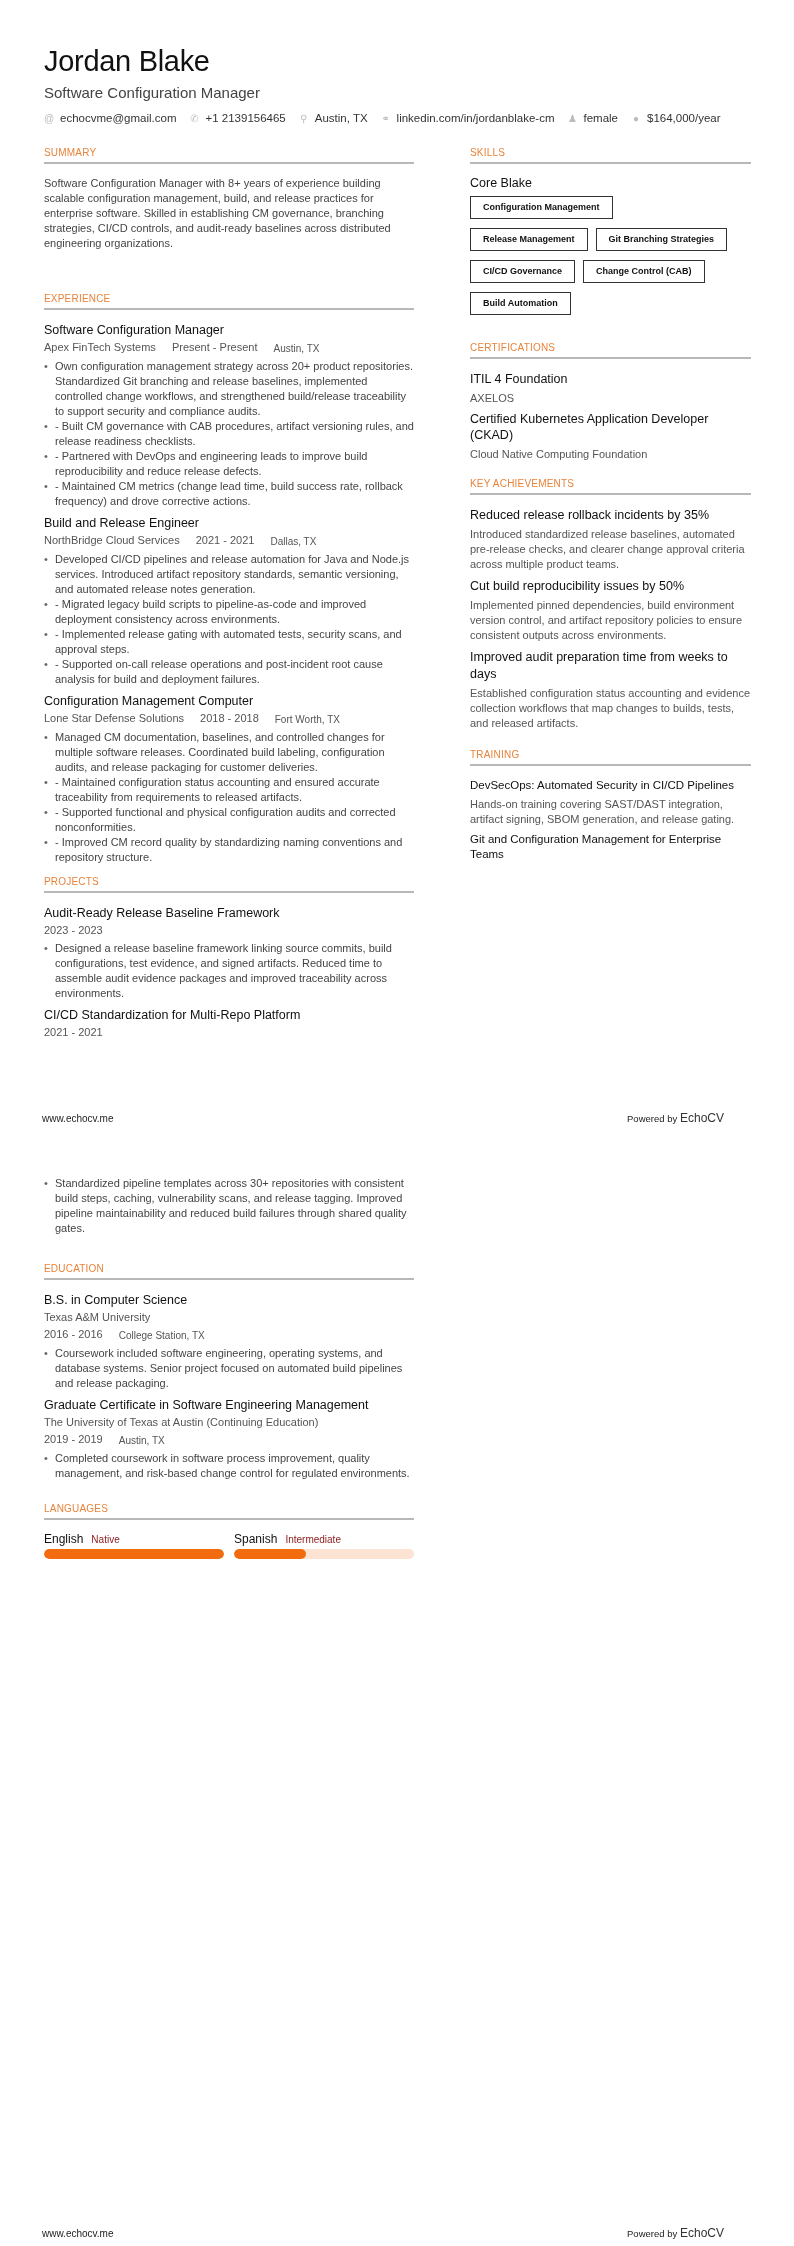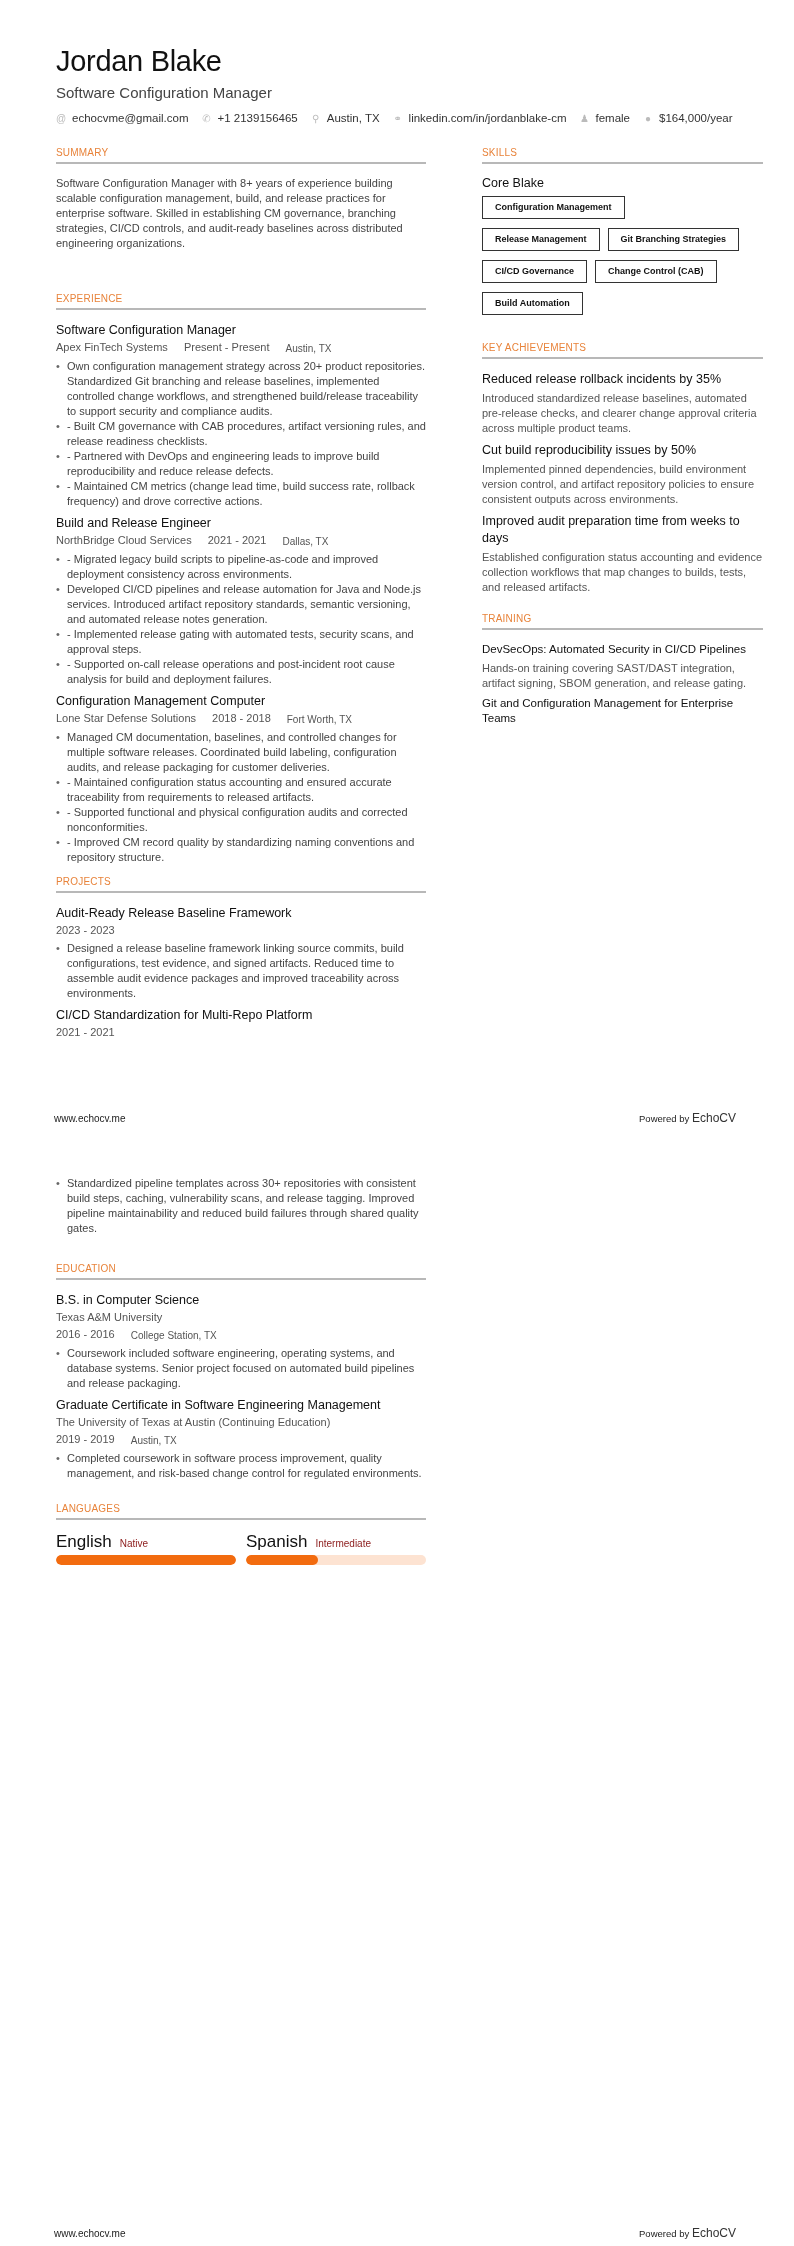--- a/index.html
+++ b/index.html
@@ -1,19 +1,19 @@
 <!DOCTYPE html>
 <html><head>
 <meta charset="utf-8">
 <style>
   * { box-sizing: border-box; margin: 0; padding: 0; }
   html, body { width: 794px; background: #ffffff; }
   body { font-family: "Liberation Sans", sans-serif; color: #222; position: relative; height: 2246px; overflow: hidden; }
 
-  .page { position: absolute; left: 12px; width: 766px; }
+  .page { position: absolute; left: 0; width: 766px; }
   .page1 { top: 0; height: 1123px; }
   .page2 { top: 1123px; height: 1123px; }
 
   .header { position: absolute; left: 44px; top: 44px; }
   .name { font-size: 29px; font-weight: 400; color: #111; letter-spacing: -0.3px; line-height: 34px; }
   .title { font-size: 15px; color: #444; margin-top: 6px; line-height: 18px; }
   .contacts { display: flex; align-items: center; margin-top: 10px; font-size: 11.5px; color: #333; white-space: nowrap; }
   .contact { display: flex; align-items: center; margin-right: 13px; }
   .contact .ic { color: #bbb; font-size: 10px; margin-right: 6px; width: 10px; text-align: center; }
 
@@ -41,21 +41,21 @@
 
   .ach-title { font-size: 12.5px; color: #111; line-height: 17px; margin-bottom: 3px; }
   .ach-desc { font-size: 11px; color: #555; line-height: 15px; margin-bottom: 6px; }
 
   .train-title { font-size: 11.5px; color: #111; line-height: 15px; margin-bottom: 4px; }
   .train-desc { font-size: 11px; color: #555; line-height: 15px; margin-bottom: 5px; }
 
   .lang-row { display: flex; justify-content: space-between; }
   .lang { width: 180px; }
   .lang-head { display: flex; align-items: baseline; margin-bottom: 3px; }
-  .lang-name { font-size: 17px; color: #111; margin-right: 8px; }
+  .lang-name { font-size: 12px; color: #111; margin-right: 8px; }
   .lang-level { font-size: 10px; color: #8b1a1a; }
   .bar { height: 10px; border-radius: 5px; background: #fde3d2; position: relative; overflow: hidden; }
   .bar-fill { position: absolute; left: 0; top: 0; bottom: 0; border-radius: 5px; background: #f26b0f; }
 
   .footer { position: absolute; left: 42px; right: 42px; display: flex; justify-content: space-between; align-items: center; font-size: 10px; color: #222; }
   .footer .powered { font-size: 9.5px; }
   .footer .brand { font-size: 12px; color: #333; }
 </style>
 </head>
 <body>
@@ -119,22 +119,22 @@
       </div>
 
       <div class="exp">
         <div class="item-title">Build and Release Engineer</div>
         <div class="meta">
           <span>NorthBridge Cloud Services</span>
           <span>2021 - 2021</span>
           <span class="loc">Dallas, TX</span>
         </div>
         <ul class="bullets">
+          <li>Developed CI/CD pipelines and release automation for Java and Node.js services. Introduced artifact repository standards, semantic versioning, and automated release notes generation.</li>
           <li>- Migrated legacy build scripts to pipeline-as-code and improved deployment consistency across environments.</li>
-          <li>Developed CI/CD pipelines and release automation for Java and Node.js services. Introduced artifact repository standards, semantic versioning, and automated release notes generation.</li>
           <li>- Implemented release gating with automated tests, security scans, and approval steps.</li>
           <li>- Supported on-call release operations and post-incident root cause analysis for build and deployment failures.</li>
         </ul>
       </div>
 
       <div class="exp">
         <div class="item-title">Configuration Management Computer</div>
         <div class="meta">
           <span>Lone Star Defense Solutions</span>
           <span>2018 - 2018</span>
@@ -178,20 +178,27 @@
         <div class="chip">Configuration Management</div>
         <div style="width:100%;height:0;"></div>
         <div class="chip">Release Management</div>
         <div class="chip">Git Branching Strategies</div>
         <div class="chip">CI/CD Governance</div>
         <div class="chip">Change Control (CAB)</div>
         <div class="chip">Build Automation</div>
       </div>
     </div>
 
+    <div style="margin-bottom:18px;">
+      <div class="sec-head">CERTIFICATIONS</div>
+      <div class="cert-name">ITIL 4 Foundation</div>
+      <div class="cert-org">AXELOS</div>
+      <div class="cert-name">Certified Kubernetes Application Developer (CKAD)</div>
+      <div class="cert-org">Cloud Native Computing Foundation</div>
+    </div>
 
     <div style="margin-bottom:18px;">
       <div class="sec-head">KEY ACHIEVEMENTS</div>
       <div class="ach-title">Reduced release rollback incidents by 35%</div>
       <div class="ach-desc">Introduced standardized release baselines, automated pre-release checks, and clearer change approval criteria across multiple product teams.</div>
       <div class="ach-title">Cut build reproducibility issues by 50%</div>
       <div class="ach-desc">Implemented pinned dependencies, build environment version control, and artifact repository policies to ensure consistent outputs across environments.</div>
       <div class="ach-title">Improved audit preparation time from weeks to days</div>
       <div class="ach-desc">Established configuration status accounting and evidence collection workflows that map changes to builds, tests, and released artifacts.</div>
     </div>

